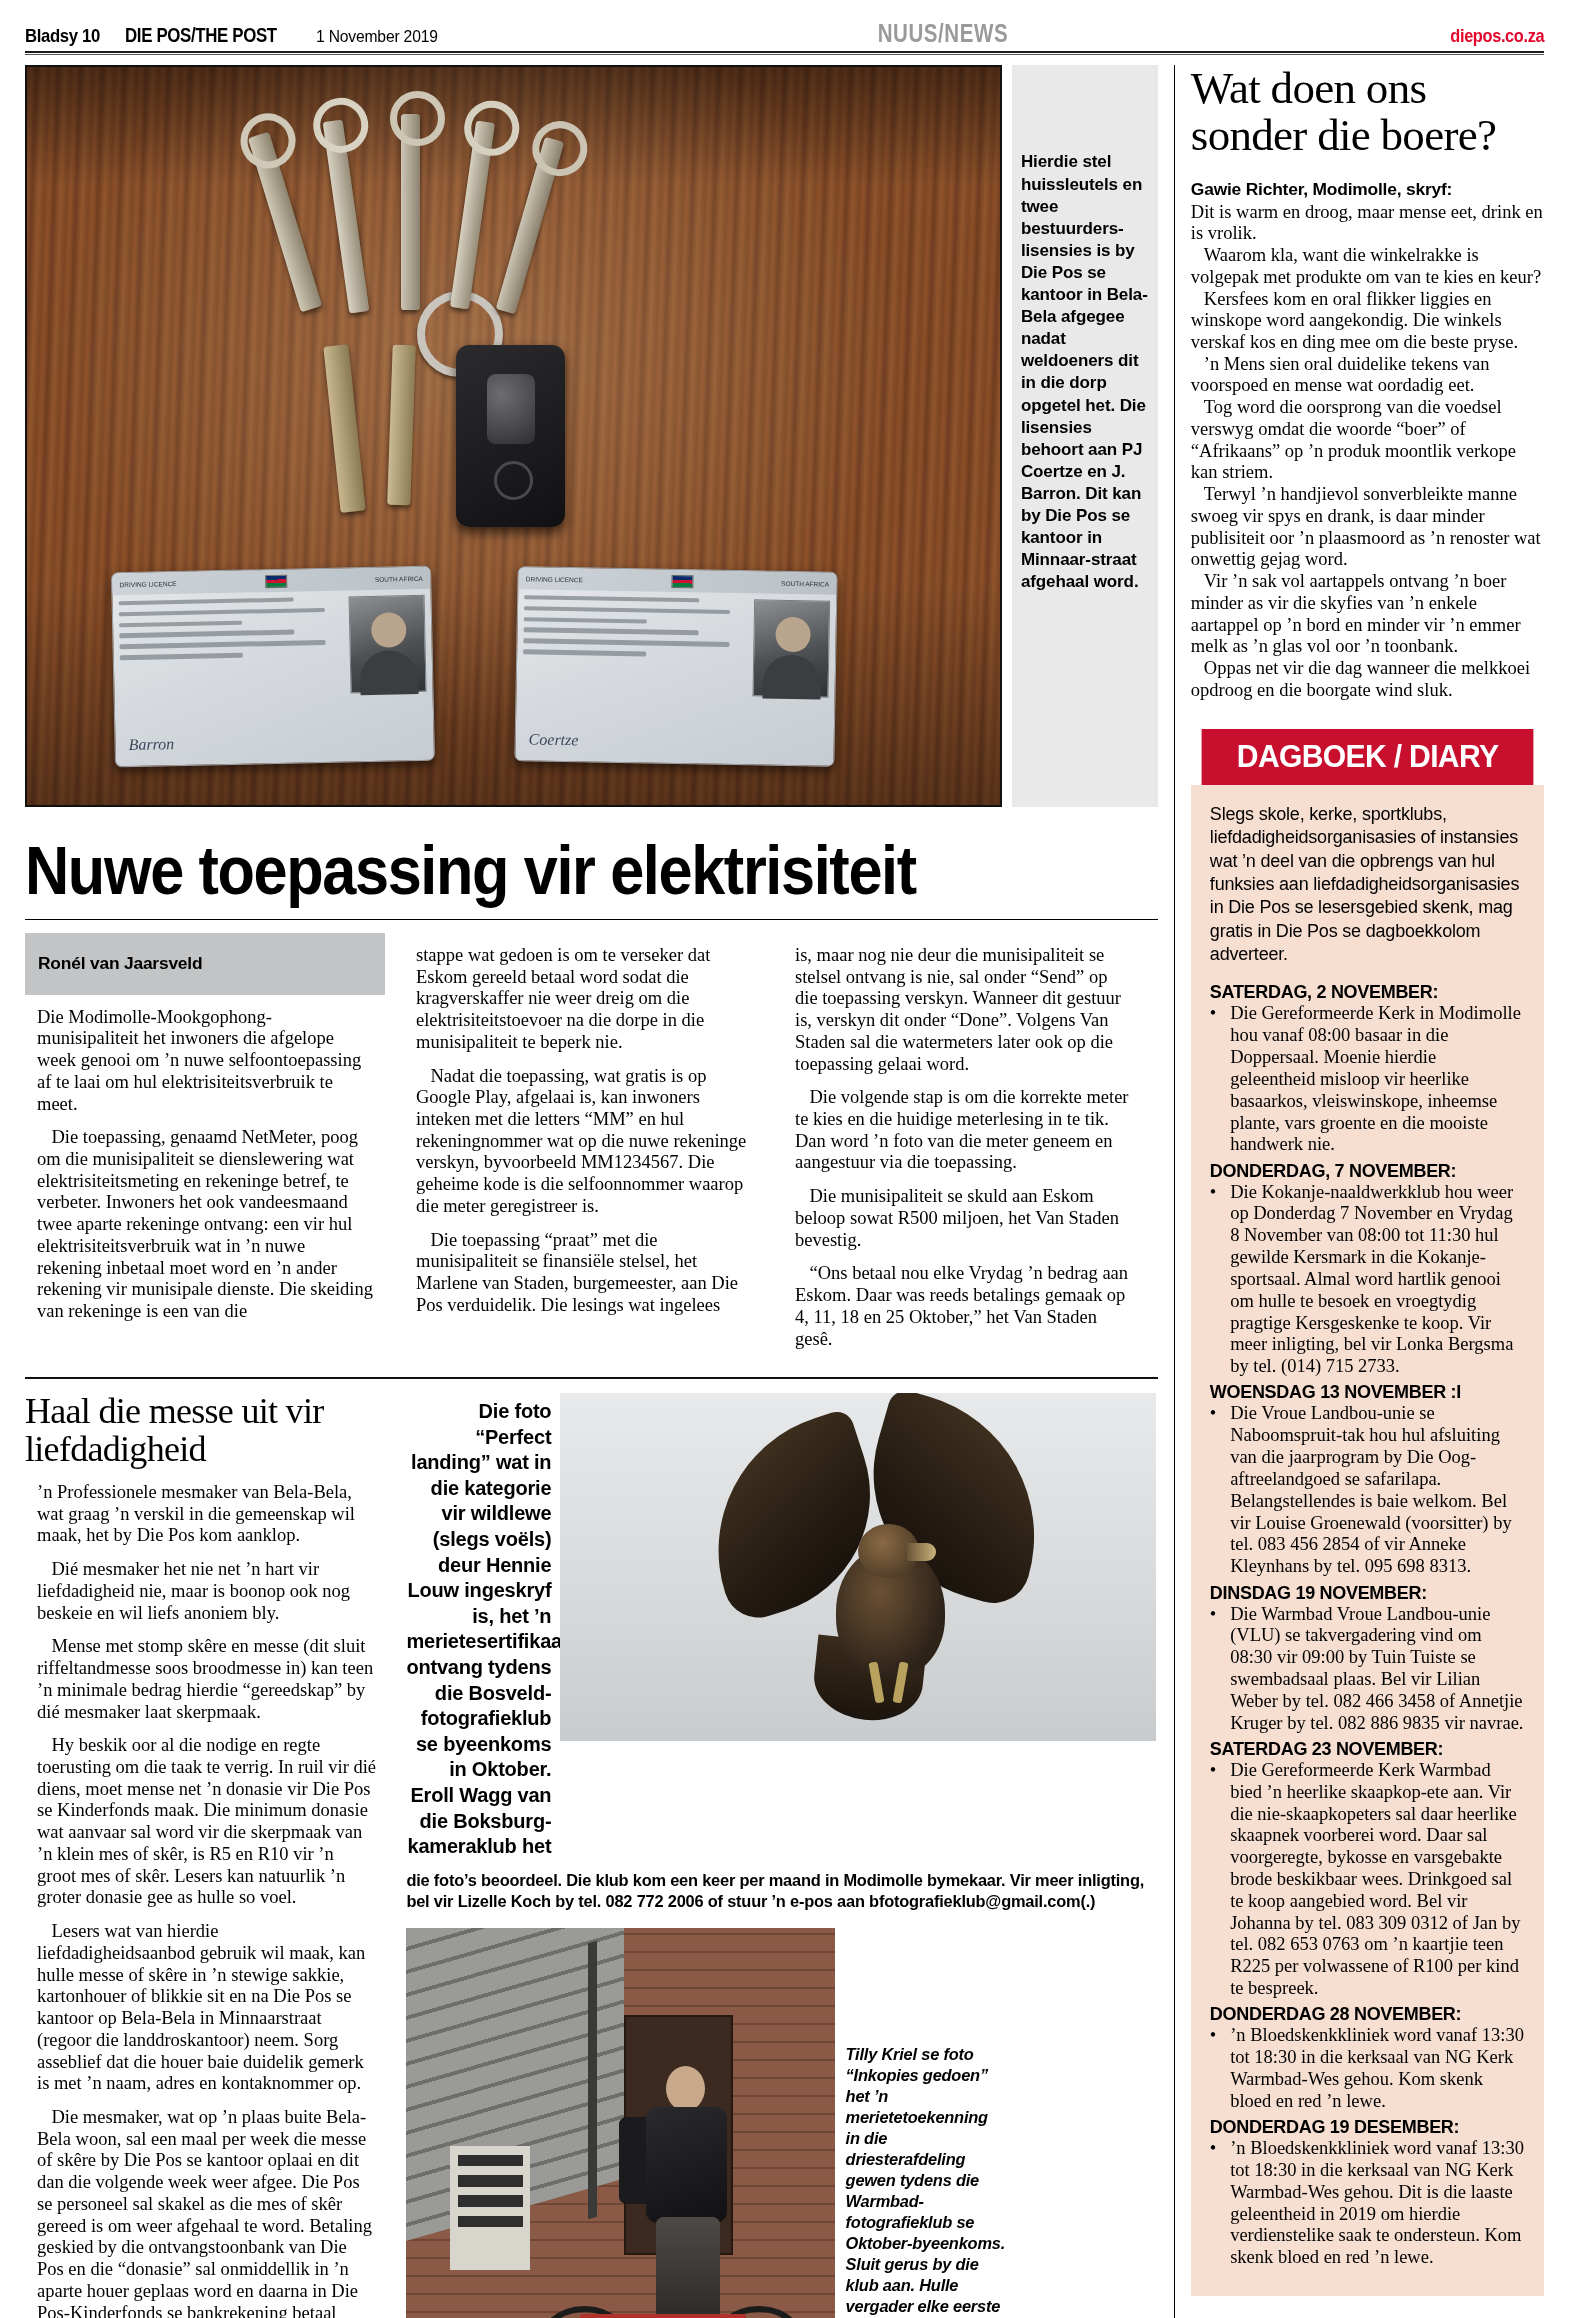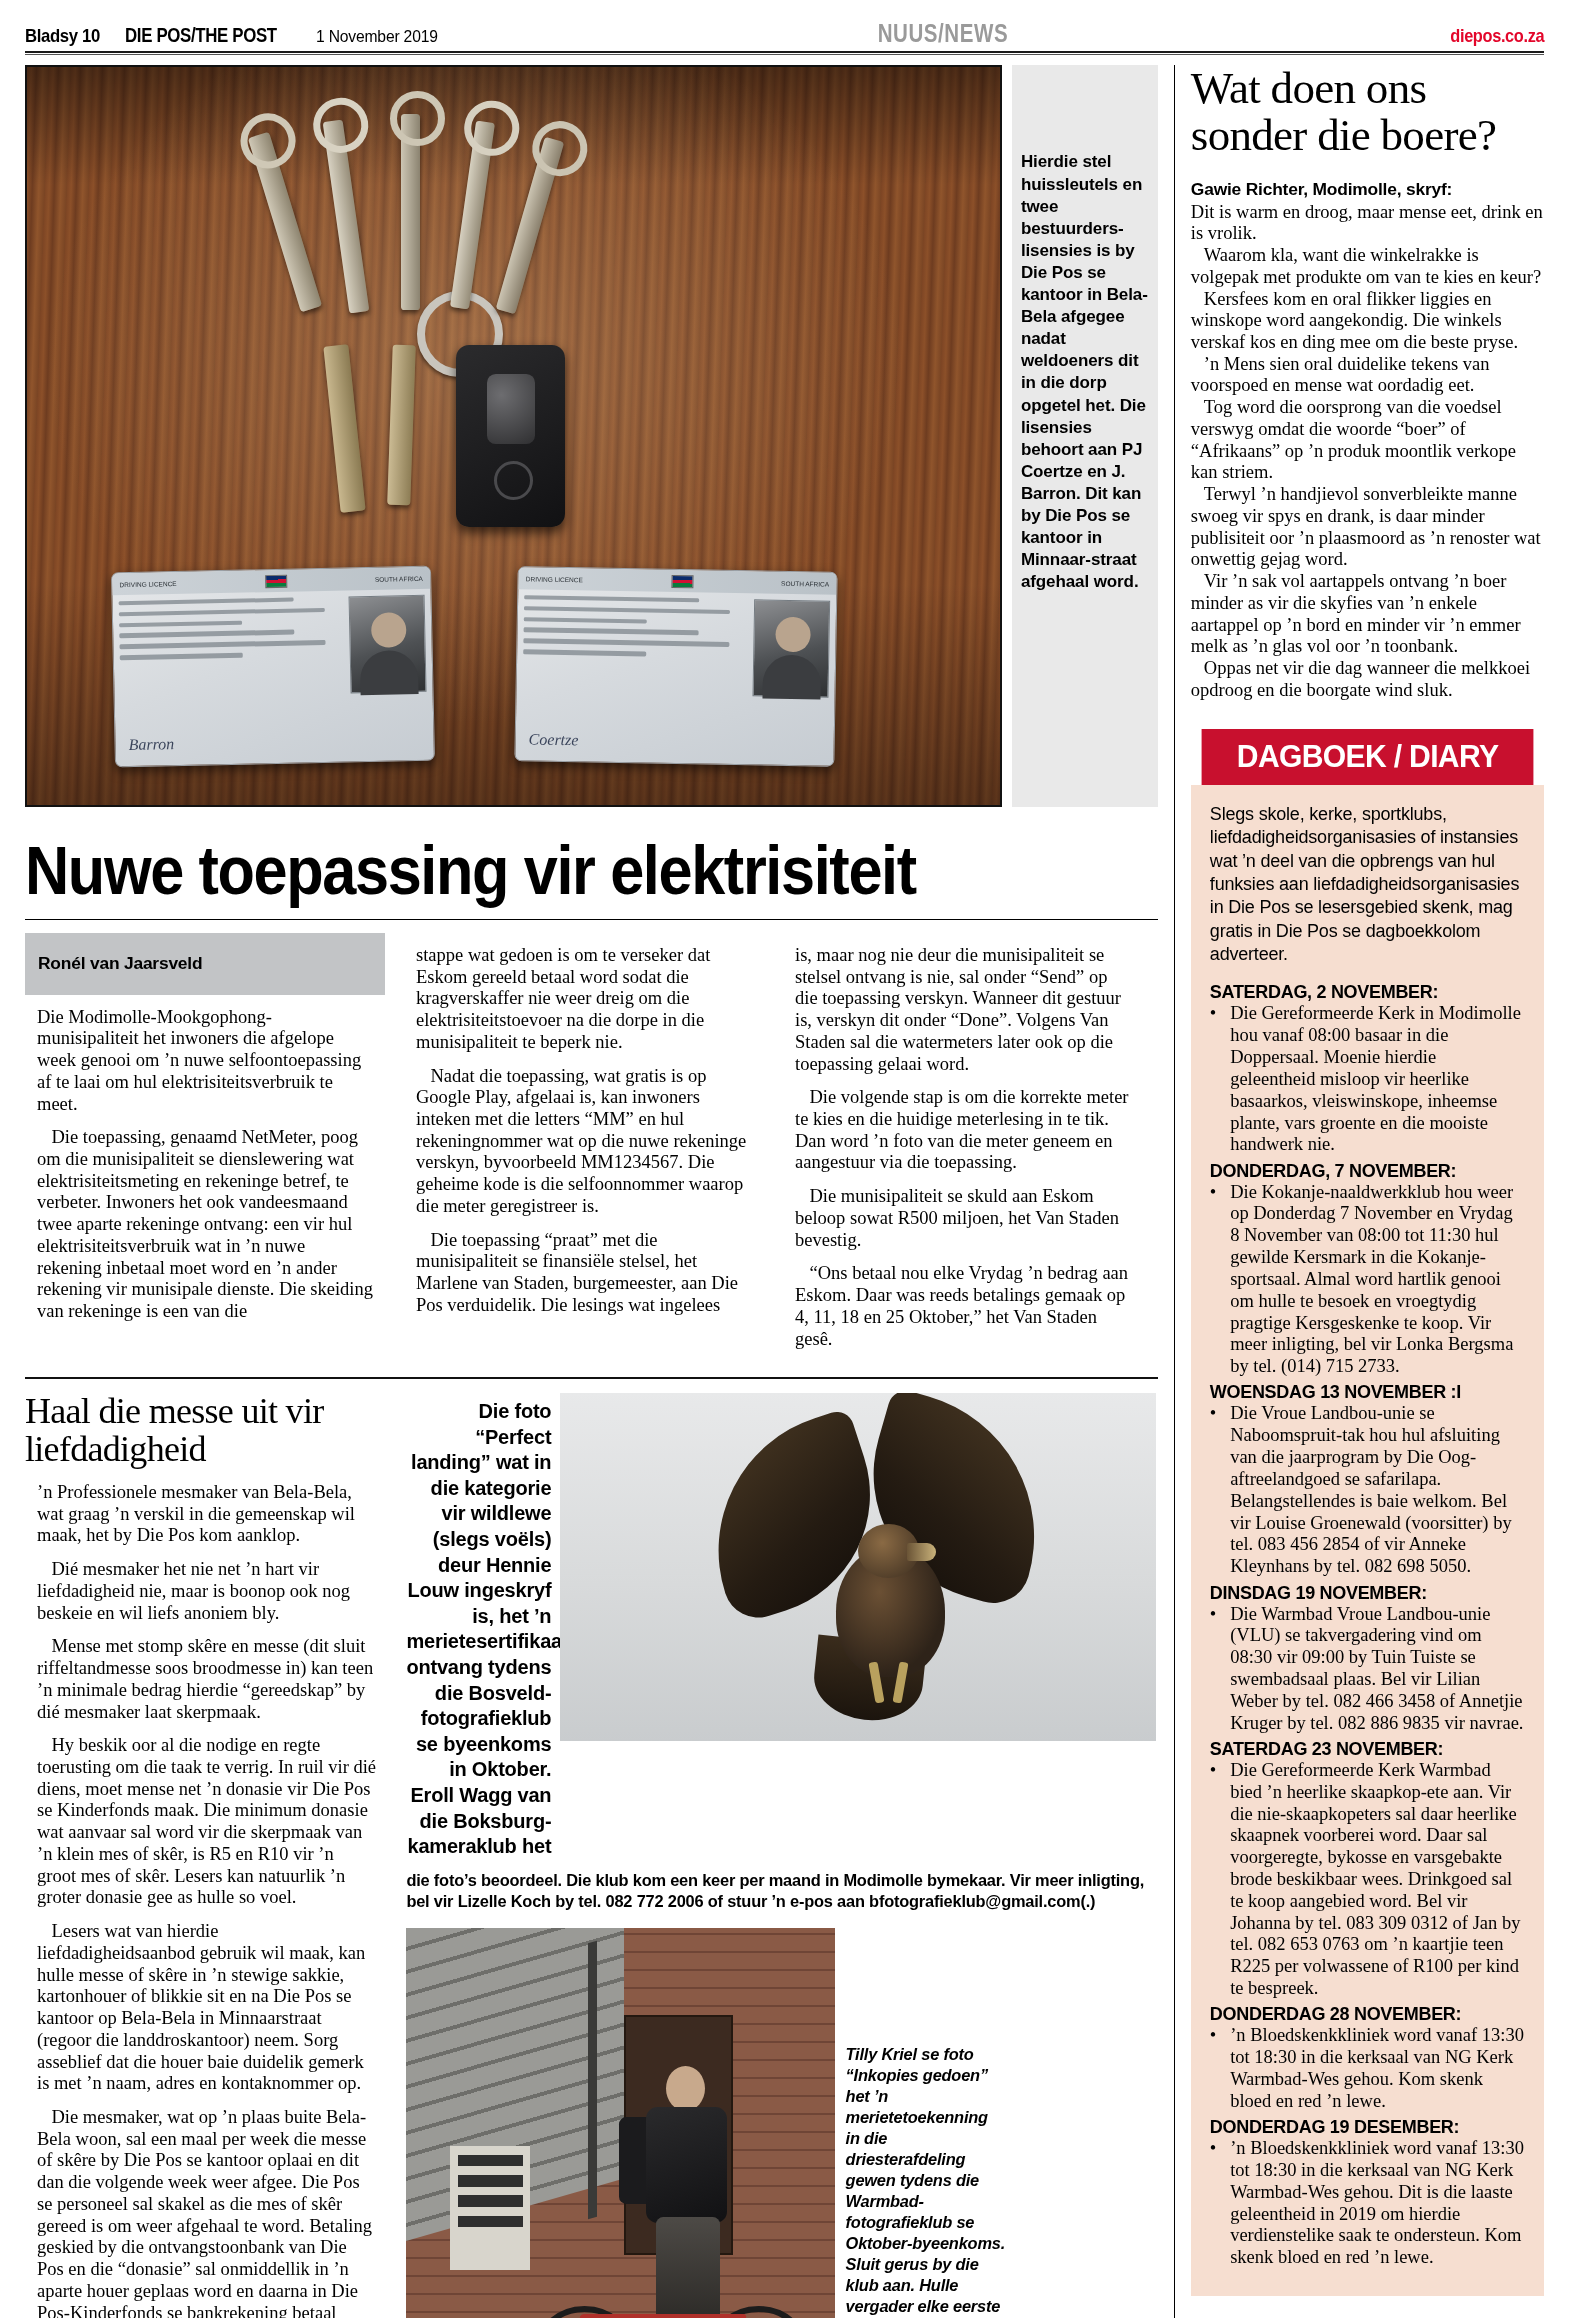--- a/index.html
+++ b/index.html
@@ -479,21 +479,21 @@
 
         <div class="diary-date">DONDERDAG, 7 NOVEMBER:</div>
         <div class="diary-item">
           <span class="diary-bullet">•</span>
           <span class="diary-text">Die Kokanje-naaldwerkklub hou weer op Donderdag 7 November en Vrydag 8 November van 08:00 tot 11:30 hul gewilde Kersmark in die Kokanje-sportsaal. Almal word hartlik genooi om hulle te besoek en vroegtydig pragtige Kersgeskenke te koop. Vir meer inligting, bel vir Lonka Bergsma by tel. (014) 715 2733.</span>
         </div>
 
         <div class="diary-date">WOENSDAG 13 NOVEMBER :I</div>
         <div class="diary-item">
           <span class="diary-bullet">•</span>
-          <span class="diary-text">Die Vroue Landbou-unie se Naboomspruit-tak hou hul afsluiting van die jaarprogram by Die Oog-aftreelandgoed se safarilapa. Belangstellendes is baie welkom. Bel vir Louise Groenewald (voorsitter) by tel. 083 456 2854 of vir Anneke Kleynhans by tel. 082 698 5050.</span>
+          <span class="diary-text">Die Vroue Landbou-unie se Naboomspruit-tak hou hul afsluiting van die jaarprogram by Die Oog-aftreelandgoed se safarilapa. Belangstellendes is baie welkom. Bel vir Louise Groenewald (voorsitter) by tel. 083 456 2854 of vir Anneke Kleynhans by tel. 095 698 8313.</span>
         </div>
 
         <div class="diary-date">DINSDAG 19 NOVEMBER:</div>
         <div class="diary-item">
           <span class="diary-bullet">•</span>
           <span class="diary-text">Die Warmbad Vroue Landbou-unie (VLU) se takvergadering vind om 08:30 vir 09:00 by Tuin Tuiste se swembadsaal plaas. Bel vir Lilian Weber by tel. 082 466 3458 of Annetjie Kruger by tel. 082 886 9835 vir navrae.</span>
         </div>
 
         <div class="diary-date">SATERDAG 23 NOVEMBER:</div>
         <div class="diary-item">

